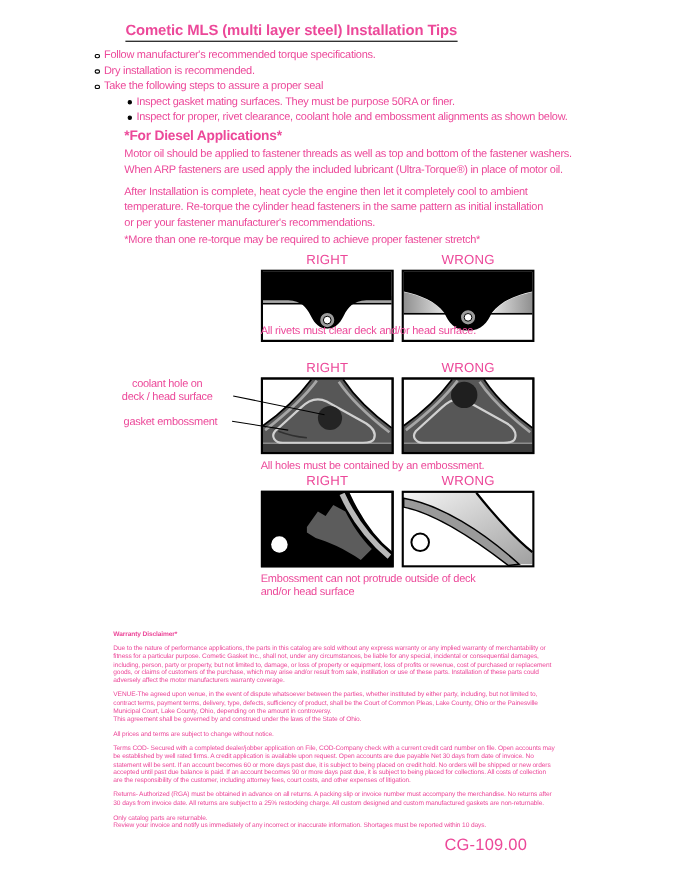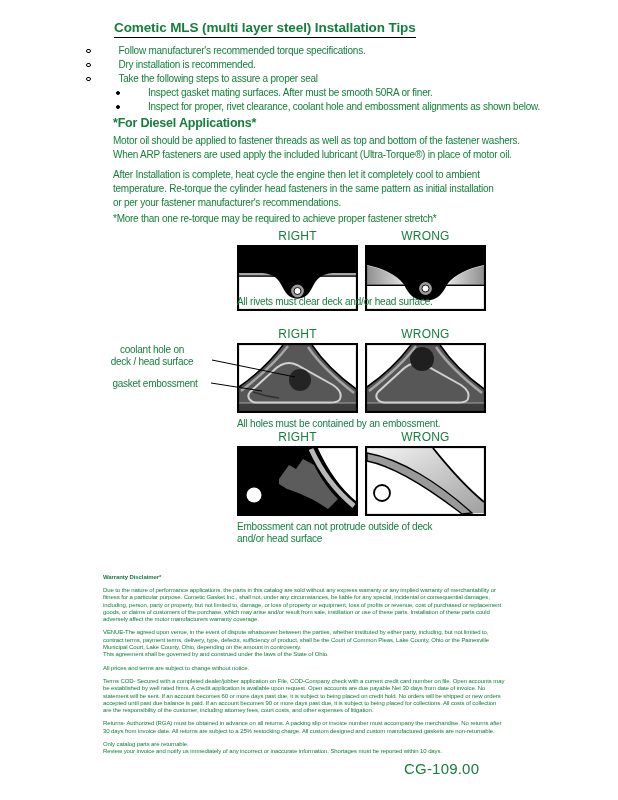--- a/index.html
+++ b/index.html
@@ -1,30 +1,30 @@
 <!DOCTYPE html>
 <html><head>
 <meta charset="utf-8">
 <style>
   * { margin:0; padding:0; box-sizing:border-box; }
   html,body { background:#ffffff; }
   .page {
     position:relative; width:618px; height:800px; background:#fff;
-    font-family:"Liberation Sans", sans-serif; color:#15803d; overflow:hidden;
+    font-family:"Liberation Sans", sans-serif; color:#ec4899; overflow:hidden;
   }
   .abs { position:absolute; }
   .pre { white-space:pre-line; }
 
   .title {
     left:114px; top:20px; font-size:13.5px; font-weight:bold; letter-spacing:-0.1px;
     border-bottom:1.6px solid #000; padding-bottom:2px; display:inline-block;
   }
 
   .bullets { left:86px; top:44px; width:470px; font-size:10px; letter-spacing:-0.25px; }
-  .b-row { display:flex; align-items:flex-start; line-height:14px;gap:24px; }
+  .b-row { display:flex; align-items:flex-start; line-height:14px; }
   .b-row.sub { padding-left:30px; }
   .b-marker { flex:0 0 auto; width:4.5px; height:4.5px; border:1px solid #000; border-radius:50%; margin:4.5px 4px 0 0; }
   .b-marker.dot { background:#000; width:4px; height:4px; border:1px solid #000; margin-top:5px; }
 
   .h2 { font-size:12.5px; font-weight:bold; letter-spacing:-0.2px; }
   .body { font-size:10px; line-height:14px; letter-spacing:-0.25px; }
 
   .fig-h { font-size:12px; letter-spacing:0.2px; text-align:center; width:121px; }
   .fig-box { width:121px; height:66px; }
   .fig-box svg { display:block; width:100%; height:100%; }
@@ -53,21 +53,21 @@
     <div class="b-row">
       <span class="b-marker"></span>
       <span>Dry installation is recommended.</span>
     </div>
     <div class="b-row">
       <span class="b-marker"></span>
       <span>Take the following steps to assure a proper seal</span>
     </div>
     <div class="b-row sub">
       <span class="b-marker dot"></span>
-      <span>Inspect gasket mating surfaces.  After must be smooth 50RA or finer.</span>
+      <span>Inspect gasket mating surfaces.  They must be purpose 50RA or finer.</span>
     </div>
     <div class="b-row sub">
       <span class="b-marker dot"></span>
       <span>Inspect for proper, rivet clearance, coolant hole and embossment alignments as shown below.</span>
     </div>
   </div>
 
   <div class="abs h2" style="left:113px;top:116px;">*For Diesel Applications*</div>
   <div class="abs body pre" style="left:113px;top:168px;width:430px;">After Installation is complete, heat cycle the engine then let it completely cool to ambient
 temperature. Re-torque the cylinder head fasteners in the same pattern as initial installation

